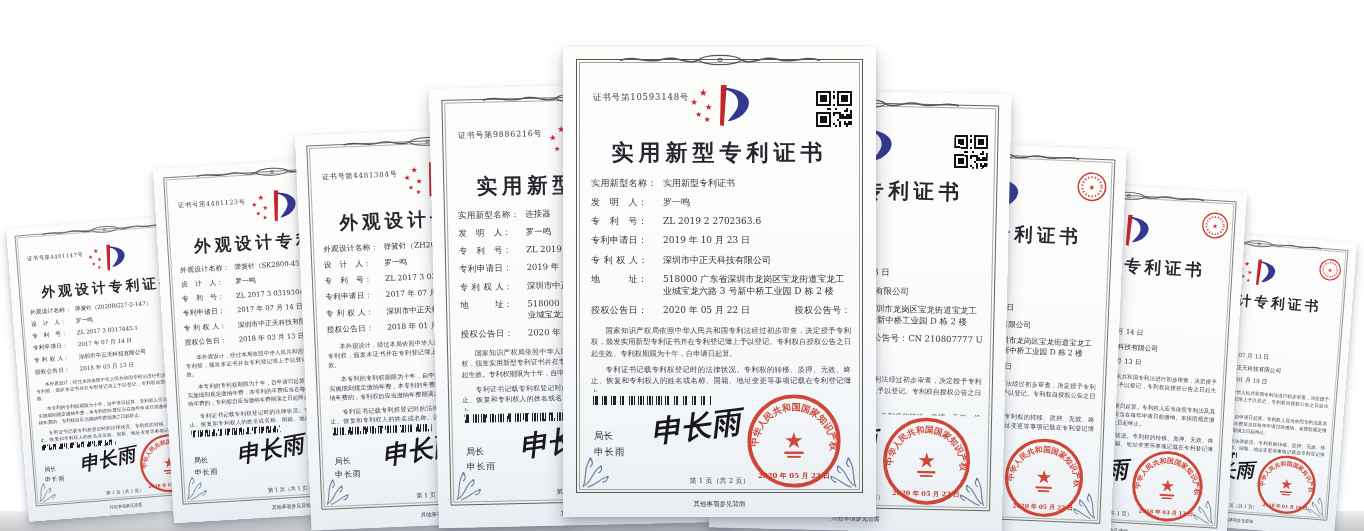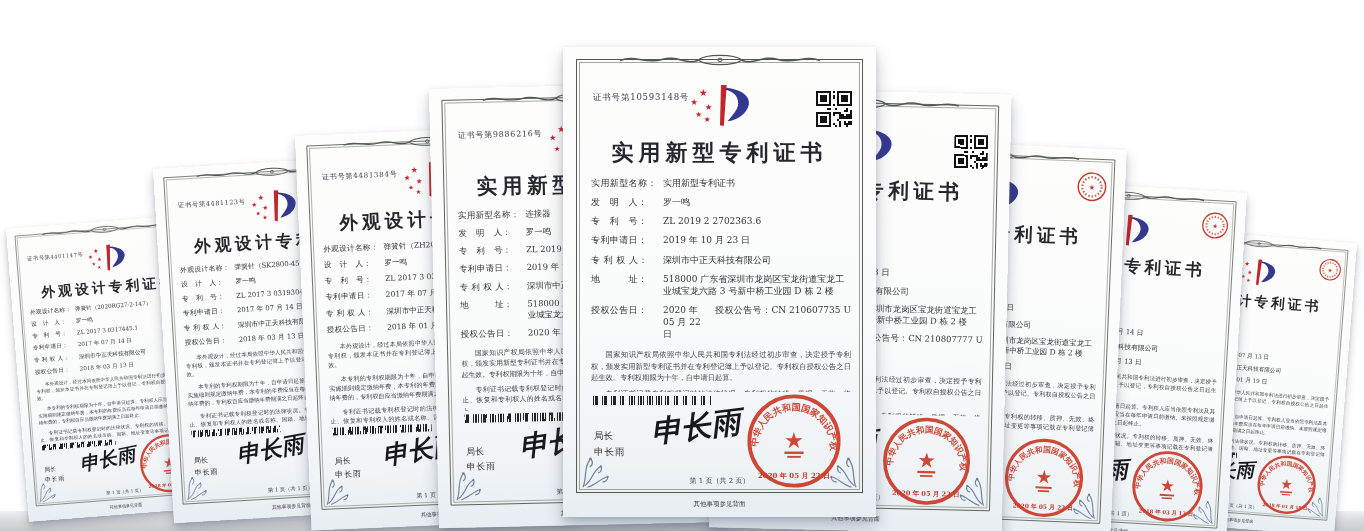--- a/index.html
+++ b/index.html
@@ -599,21 +599,20 @@
             <span class="val">深圳市中正天科技有限公司</span>
           </div>
           <div class="row">
             <span class="lab">地　　　址：</span>
             <span class="val">518000 广东省深圳市龙岗区宝龙街道宝龙工业城宝龙六路 3 号新中桥工业园 D 栋 2 楼</span>
           </div>
           <div class="row">
             <span class="lab">授权公告日：</span>
             <span class="val">2020 年 05 月 22 日</span>
             <span class="lab lab2">授权公告号：</span>
-            <span class="val2">CN 210607735 U</span>
           </div>
         </div>
       <div class="paras">
           <p>国家知识产权局依照中华人民共和国专利法经过初步审查，决定授予专利权，颁发实用新型专利证书并在专利登记簿上予以登记。专利权自授权公告之日起生效。专利权期限为十年，自申请日起算。</p>
           <p>专利证书记载专利权登记时的法律状况。专利权的转移、质押、无效、终止、恢复和专利权人的姓名或名称、国籍、地址变更等事项记载在专利登记簿上。</p>
         </div>
     </div>
     <div class="barcode"></div>
     <div class="post">局长</div>
     <div class="pname">申长雨</div>

